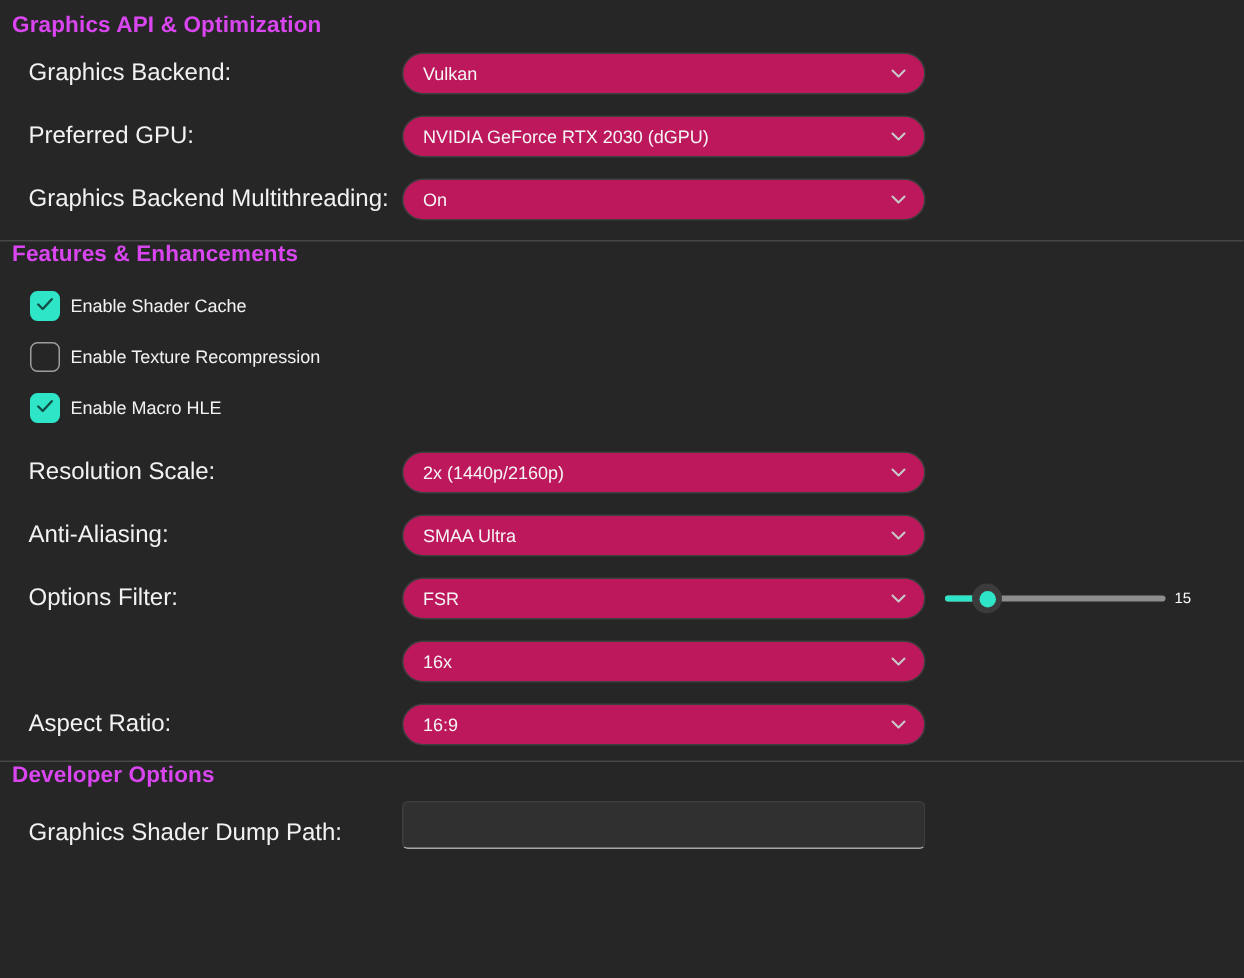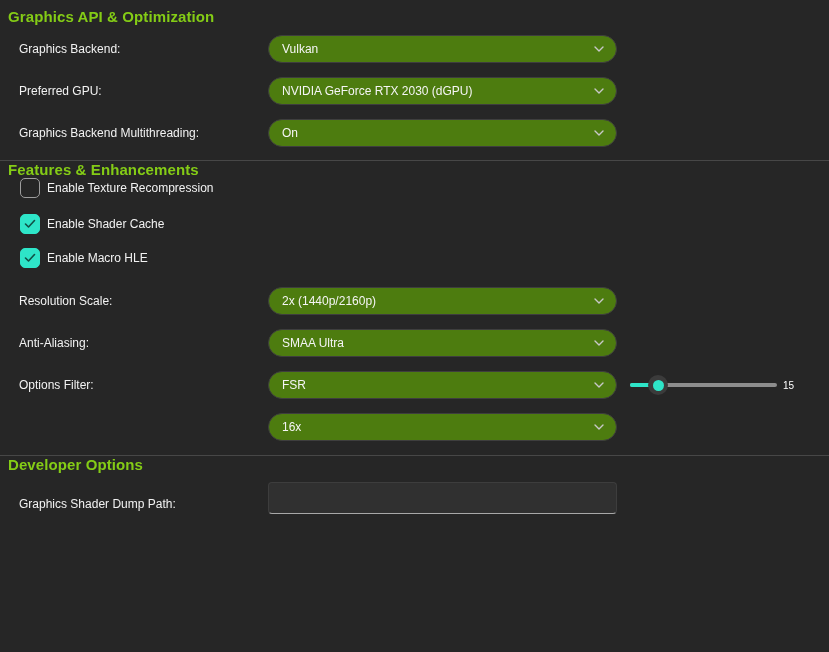--- a/index.html
+++ b/index.html
@@ -9,21 +9,21 @@
     font-family: "Liberation Sans", "DejaVu Sans", sans-serif;
     color: #f2f2f2;
     overflow: hidden;
     position: relative;
   }
   .page { position: absolute; inset: 0; }
 
   .section-title {
     font-size: 15px;
     font-weight: bold;
-    color: #84cc16;
+    color: #d946ef;
     letter-spacing: 0.1px;
     padding-left: 8px;
   }
   .title-1 { padding-top: 8px; }
 
   .divider {
     height: 1px;
     background: #474747;
     width: 829px;
   }
@@ -35,31 +35,31 @@
   }
   .row-gap { margin-bottom: 14px; }
 
   .field-label {
     position: absolute;
     left: 19px;
     top: 0;
     height: 100%;
     display: flex;
     align-items: center;
-    font-size: 12px;
+    font-size: 16px;
     color: #f2f2f2;
   }
 
   .combo {
     position: absolute;
     left: 268px;
     top: 0;
     width: 349px;
     height: 28px;
-    background: #4d7c0f;
+    background: #be185d;
     border: 1px solid #3e3e3e;
     border-radius: 14px;
     display: flex;
     align-items: center;
     cursor: pointer;
   }
   .combo-text {
     font-size: 12px;
     color: #f5f5f5;
     padding-left: 13px;
@@ -234,42 +234,42 @@
             <polyline points="1,1 5,5 9,1" fill="none" stroke="currentColor" stroke-width="1.4" stroke-linecap="round" stroke-linejoin="round"></polyline>
           </svg>
       </span>
     </div>
   </div>
 
   <div class="divider mt-13"></div>
 
   <div class="section-title mt-14">Features &amp; Enhancements</div>
 
+  <div class="checkbox-row mt-16">
+    <div class="checkbox checked">
+      <span class="check">
+        <svg width="12" height="10" viewBox="0 0 12 10">
+            <polyline points="1.5,5 4.5,8 10.5,1.5" fill="none" stroke="rgba(0,0,0,0.65)" stroke-width="1.6" stroke-linecap="round" stroke-linejoin="round"></polyline>
+          </svg>
+      </span>
+    </div>
+    <div class="checkbox-label">Enable Shader Cache</div>
+  </div>
+
   <div class="checkbox-row">
     <div class="checkbox">
       <span class="check">
         <svg width="12" height="10" viewBox="0 0 12 10">
             <polyline points="1.5,5 4.5,8 10.5,1.5" fill="none" stroke="rgba(0,0,0,0.65)" stroke-width="1.6" stroke-linecap="round" stroke-linejoin="round"></polyline>
           </svg>
       </span>
     </div>
     <div class="checkbox-label">Enable Texture Recompression</div>
   </div>
 
-  <div class="checkbox-row mt-16">
-    <div class="checkbox checked">
-      <span class="check">
-        <svg width="12" height="10" viewBox="0 0 12 10">
-            <polyline points="1.5,5 4.5,8 10.5,1.5" fill="none" stroke="rgba(0,0,0,0.65)" stroke-width="1.6" stroke-linecap="round" stroke-linejoin="round"></polyline>
-          </svg>
-      </span>
-    </div>
-    <div class="checkbox-label">Enable Shader Cache</div>
-  </div>
-
   <div class="checkbox-row">
     <div class="checkbox checked">
       <span class="check">
         <svg width="12" height="10" viewBox="0 0 12 10">
             <polyline points="1.5,5 4.5,8 10.5,1.5" fill="none" stroke="rgba(0,0,0,0.65)" stroke-width="1.6" stroke-linecap="round" stroke-linejoin="round"></polyline>
           </svg>
       </span>
     </div>
     <div class="checkbox-label">Enable Macro HLE</div>
   </div>
@@ -320,20 +320,31 @@
     <div class="combo">
       <span class="combo-text">16x</span>
       <span class="combo-chevron">
         <svg width="10" height="6" viewBox="0 0 10 6">
             <polyline points="1,1 5,5 9,1" fill="none" stroke="currentColor" stroke-width="1.4" stroke-linecap="round" stroke-linejoin="round"></polyline>
           </svg>
       </span>
     </div>
   </div>
 
+  <div class="row">
+    <div class="field-label">Aspect Ratio:</div>
+    <div class="combo">
+      <span class="combo-text">16:9</span>
+      <span class="combo-chevron">
+        <svg width="10" height="6" viewBox="0 0 10 6">
+            <polyline points="1,1 5,5 9,1" fill="none" stroke="currentColor" stroke-width="1.4" stroke-linecap="round" stroke-linejoin="round"></polyline>
+          </svg>
+      </span>
+    </div>
+  </div>
 
   <div class="divider mt-10"></div>
 
   <div class="section-title mt-17">Developer Options</div>
 
   <div class="row textbox-row mt-9">
     <div class="field-label">Graphics Shader Dump Path:</div>
     <input type="text" class="textbox" value="" style="">
   </div>
 

